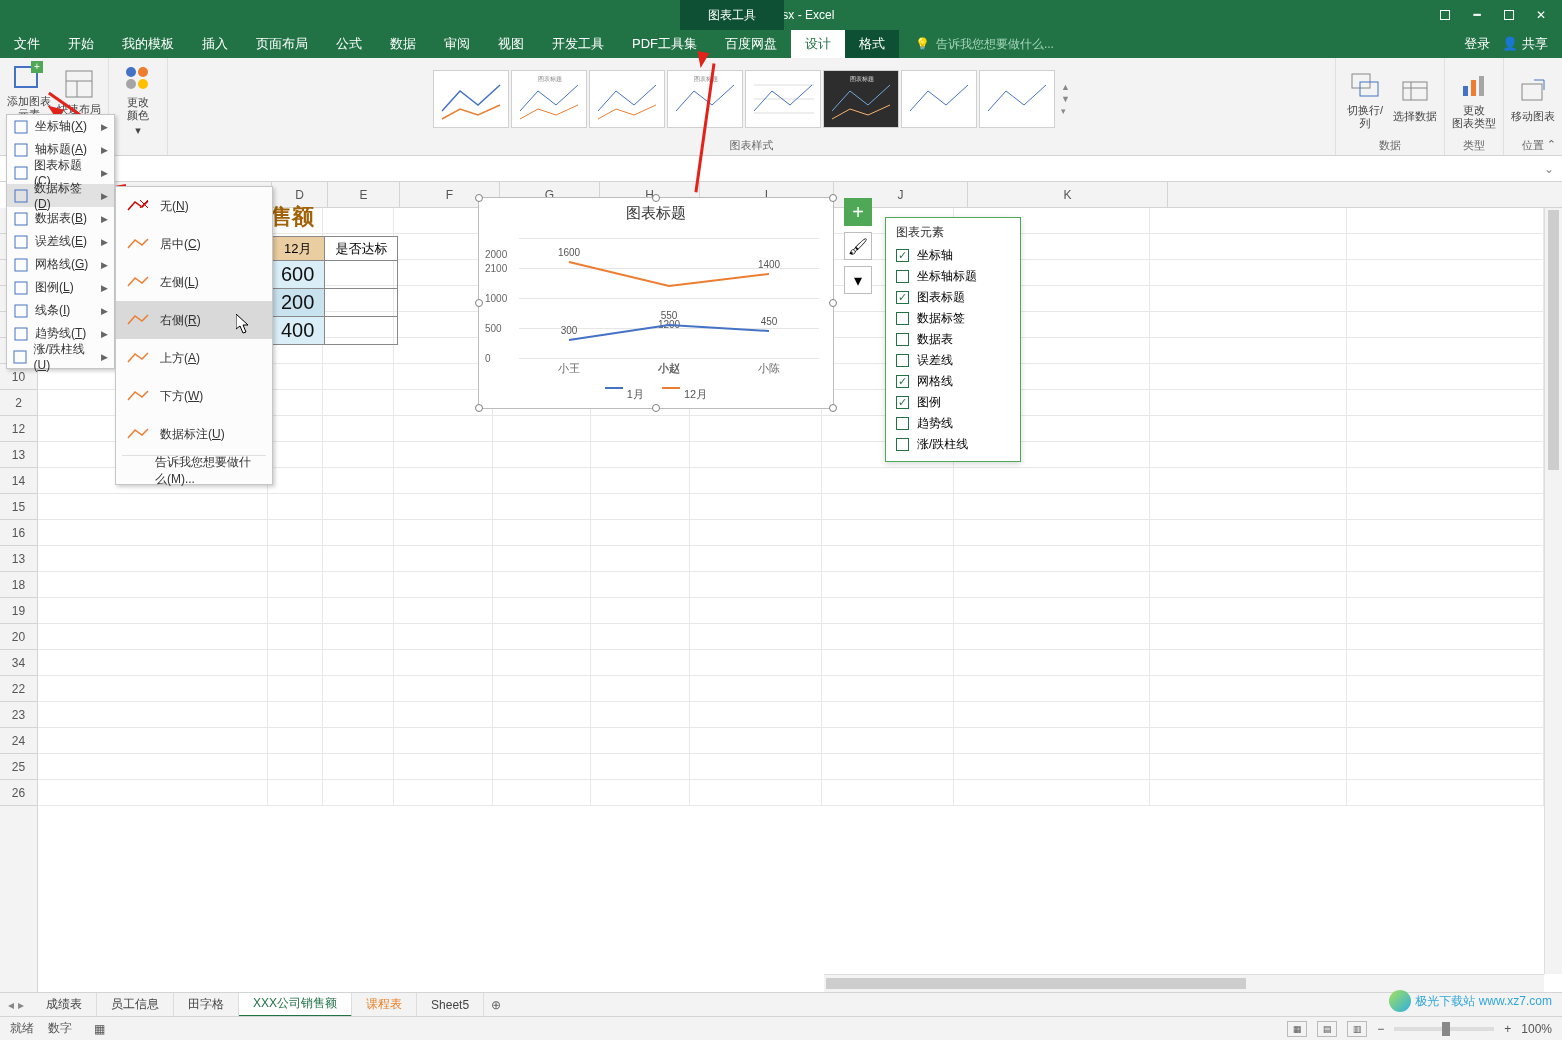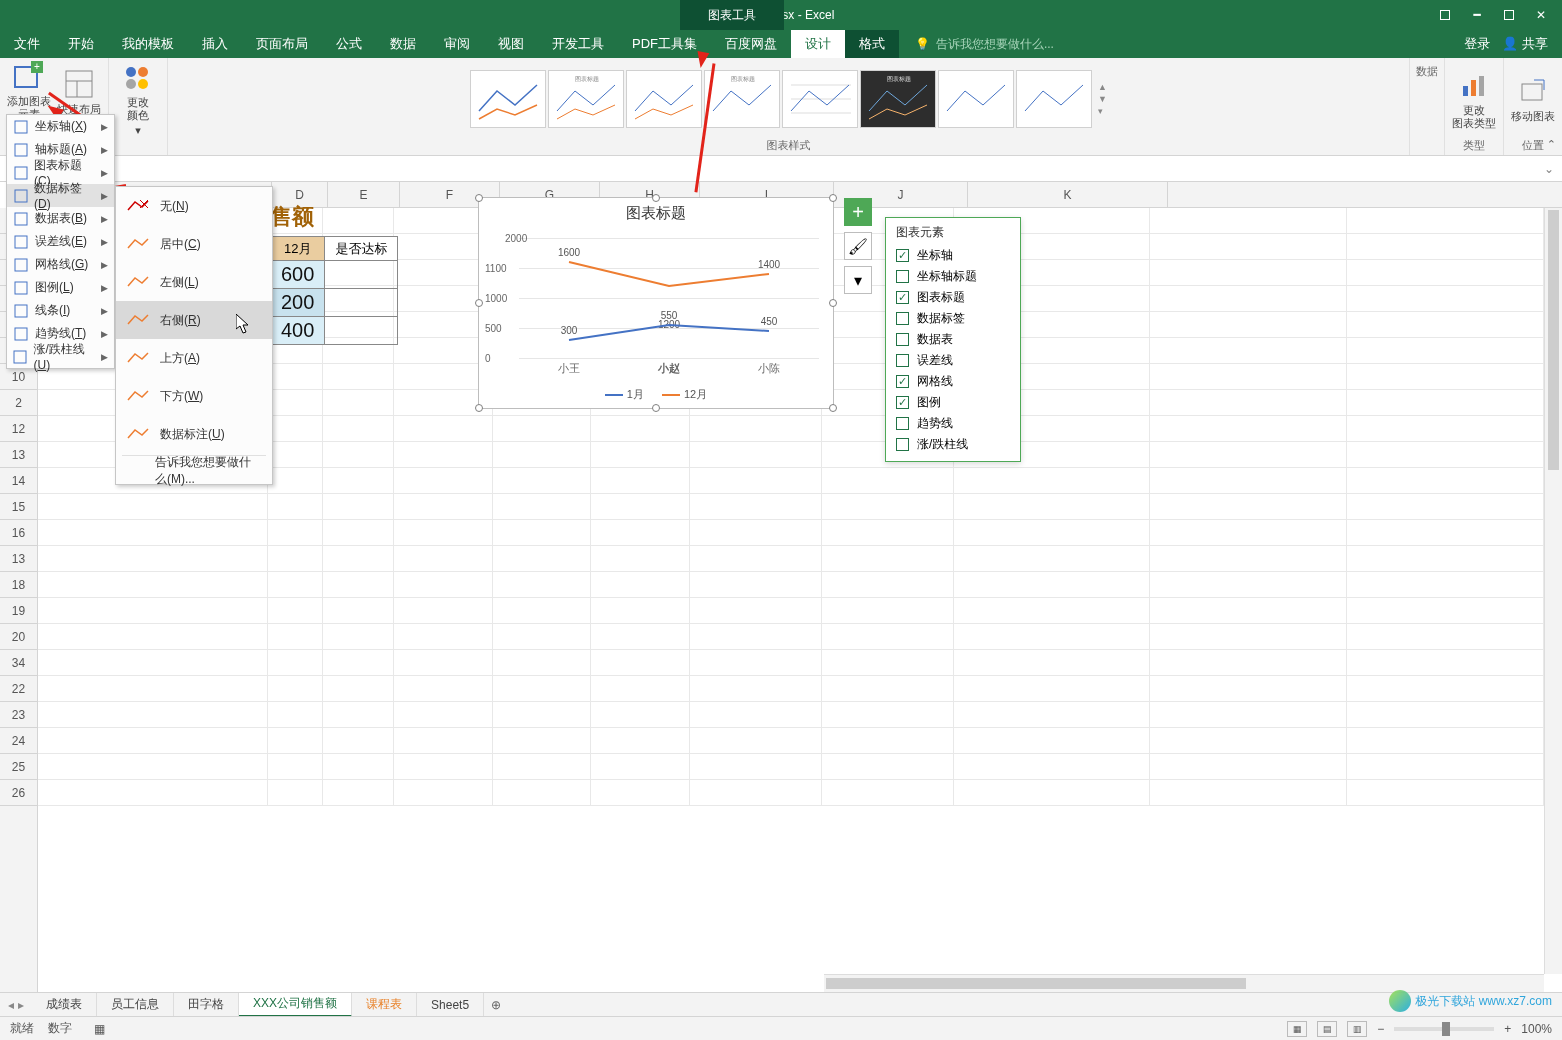--- a/index.html
+++ b/index.html
@@ -76,21 +76,21 @@
 
 
 .chartbox{position:absolute;left:478px;top:15px;width:356px;height:212px;border:1px solid #bdbdbd;background:#fff;}
 .chart-handle{position:absolute;width:8px;height:8px;background:#fff;border:1px solid #7f7f7f;border-radius:50%;}
 .chart-title{text-align:center;font-size:15px;color:#333;padding-top:6px;}
 .chart-plot{position:absolute;left:40px;right:10px;top:40px;bottom:50px;}
 .y-tick{position:absolute;left:-34px;font-size:10px;color:#666;transform:translateY(-50%);}
 .gridline{position:absolute;left:0;right:0;height:1px;background:#e6e6e6;}
 .x-tick{position:absolute;bottom:-18px;font-size:11px;color:#666;transform:translateX(-50%);}
 .legend{position:absolute;bottom:6px;left:0;right:0;display:flex;justify-content:center;gap:18px;font-size:11px;color:#555;}
-.legend .litem{display:flex;align-items:center;gap:4px;}
+.legend .litem{display:flex;align-items:flex-start;gap:4px;}
 .legend .lline{width:18px;height:2px;}
 .data-lbl{position:absolute;font-size:10px;color:#555;transform:translate(-50%,-140%);}
 
 
 .chart-side-btn{position:absolute;width:28px;height:28px;background:#fff;border:1px solid #bdbdbd;display:flex;align-items:center;justify-content:center;cursor:pointer;}
 .chart-side-btn.active{background:#4ea856;color:#fff;border-color:#4ea856;}
 
 
 .ce-panel{position:absolute;left:885px;top:217px;width:136px;border:1px solid #4ea856;background:#fff;box-shadow:0 2px 6px rgba(0,0,0,.15);font-size:12px;padding-bottom:6px;z-index:15;}
 .ce-panel .ce-title{color:#333;padding:6px 10px 4px;font-weight:normal;}
@@ -272,20 +272,41 @@
       <div style="display:flex;flex-direction:column;gap:2px;padding-left:4px;">
         <span style="font-size:9px;color:#888;">▲</span>
         <span style="font-size:9px;color:#888;">▼</span>
         <span style="font-size:9px;color:#888;">▾</span>
       </div>
     </div>
     <div class="group-label">图表样式</div>
   </div>
 
   <div class="ribbon-group">
+    <div class="group-body">
+      <div class="big-btn">
+        <div class="big-icon">
+            <svg width="30" height="30">
+              <rect x="2" y="4" width="18" height="14" fill="none" stroke="#888"></rect>
+              <rect x="10" y="12" width="18" height="14" fill="none" stroke="#4472c4"></rect>
+            </svg>
+          </div>
+        <span>切换行/列</span>
+      </div>
+      <div class="big-btn">
+        <div class="big-icon">
+            <svg width="30" height="30">
+              <rect x="3" y="6" width="24" height="18" fill="none" stroke="#888"></rect>
+              <line x1="3" y1="12" x2="27" y2="12" stroke="#888"></line>
+              <line x1="11" y1="6" x2="11" y2="24" stroke="#888"></line>
+            </svg>
+          </div>
+        <span>选择数据</span>
+      </div>
+    </div>
     <div class="group-label">数据</div>
   </div>
 
   <div class="ribbon-group">
     <div class="group-body">
       <div class="big-btn">
         <div class="big-icon">
             <svg width="30" height="30">
               <rect x="4" y="16" width="5" height="10" fill="#4472c4"></rect>
               <rect x="12" y="10" width="5" height="16" fill="#ed7d31"></rect>
@@ -697,23 +718,23 @@
       <div class="chart-handle" style="right:-4px;top:50%;margin-top:-4px;"></div>
     <div class="chart-title">图表标题</div>
     <div class="chart-plot" id="chartplot" style="width: 300px; height: 120px;">
         <div class="gridline" style="top: 120px;"></div>
         <div class="y-tick" style="top: 120px;">0</div>
         <div class="gridline" style="top: 90px;"></div>
         <div class="y-tick" style="top: 90px;">500</div>
         <div class="gridline" style="top: 60px;"></div>
         <div class="y-tick" style="top: 60px;">1000</div>
         <div class="gridline" style="top: 30px;"></div>
-        <div class="y-tick" style="top: 30px;">1100</div>
+        <div class="y-tick" style="top: 30px;">2100</div>
         <div class="gridline" style="top: 0px;"></div>
-        <div class="y-tick" style="top: 0px; margin-left: 20px;">2000</div>
+        <div class="y-tick" style="top: 16px;">2000</div>
         <div class="x-tick" style="left: 50px;">小王</div>
         <div class="x-tick" style="left: 150px; font-weight: bold;">小赵</div>
         <div class="x-tick" style="left: 250px;">小陈</div>
         <div class="data-lbl" style="left: 50px; top: 102px;">300</div>
         <div class="data-lbl" style="left: 150px; top: 87px;">550</div>
         <div class="data-lbl" style="left: 250px; top: 93px;">450</div>
         <div class="data-lbl" style="left: 50px; top: 24px;">1600</div>
         <div class="data-lbl" style="left: 150px; top: 48px; margin-top: 48px;">1200</div>
         <div class="data-lbl" style="left: 250px; top: 36px;">1400</div>
         <svg width="300" height="120" style="position: absolute; left: 0px; top: 0px;">

